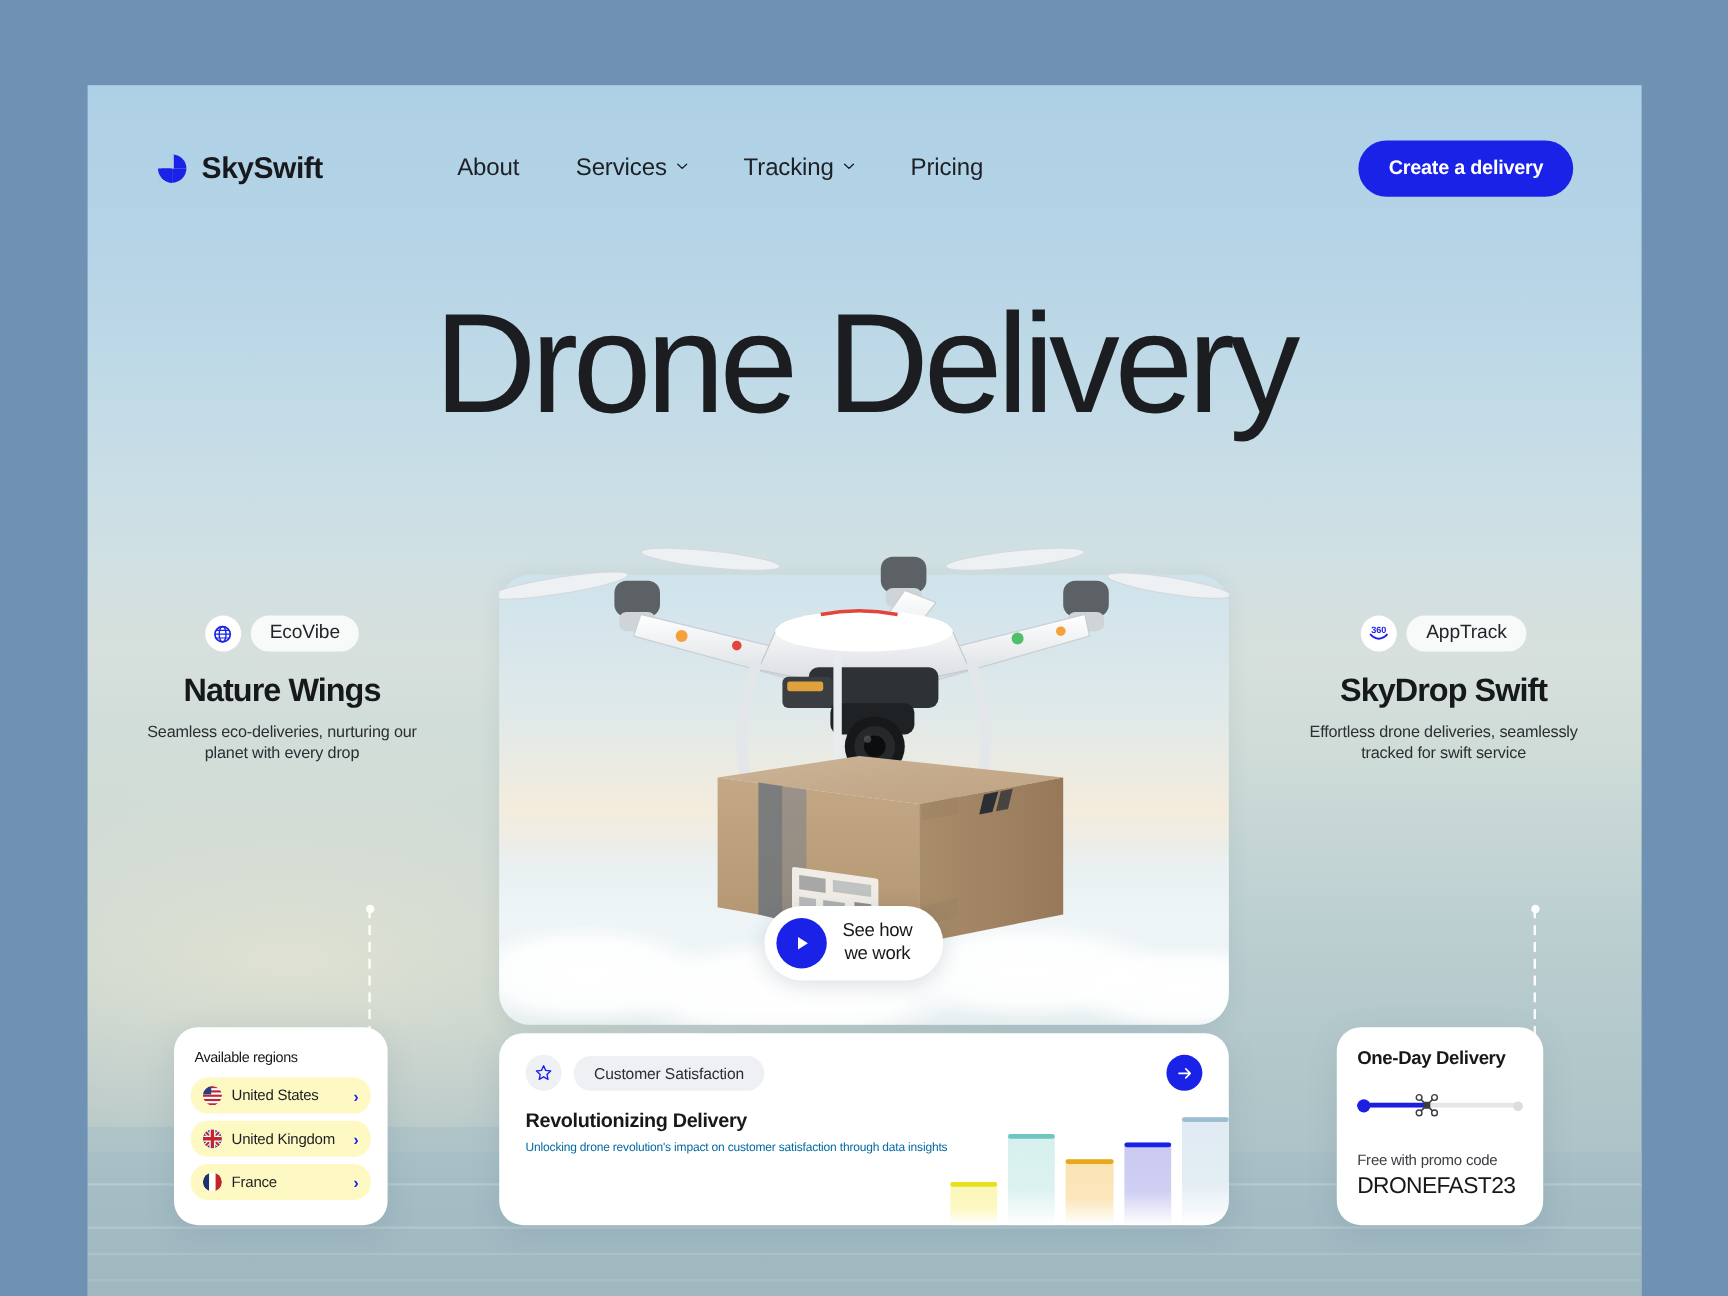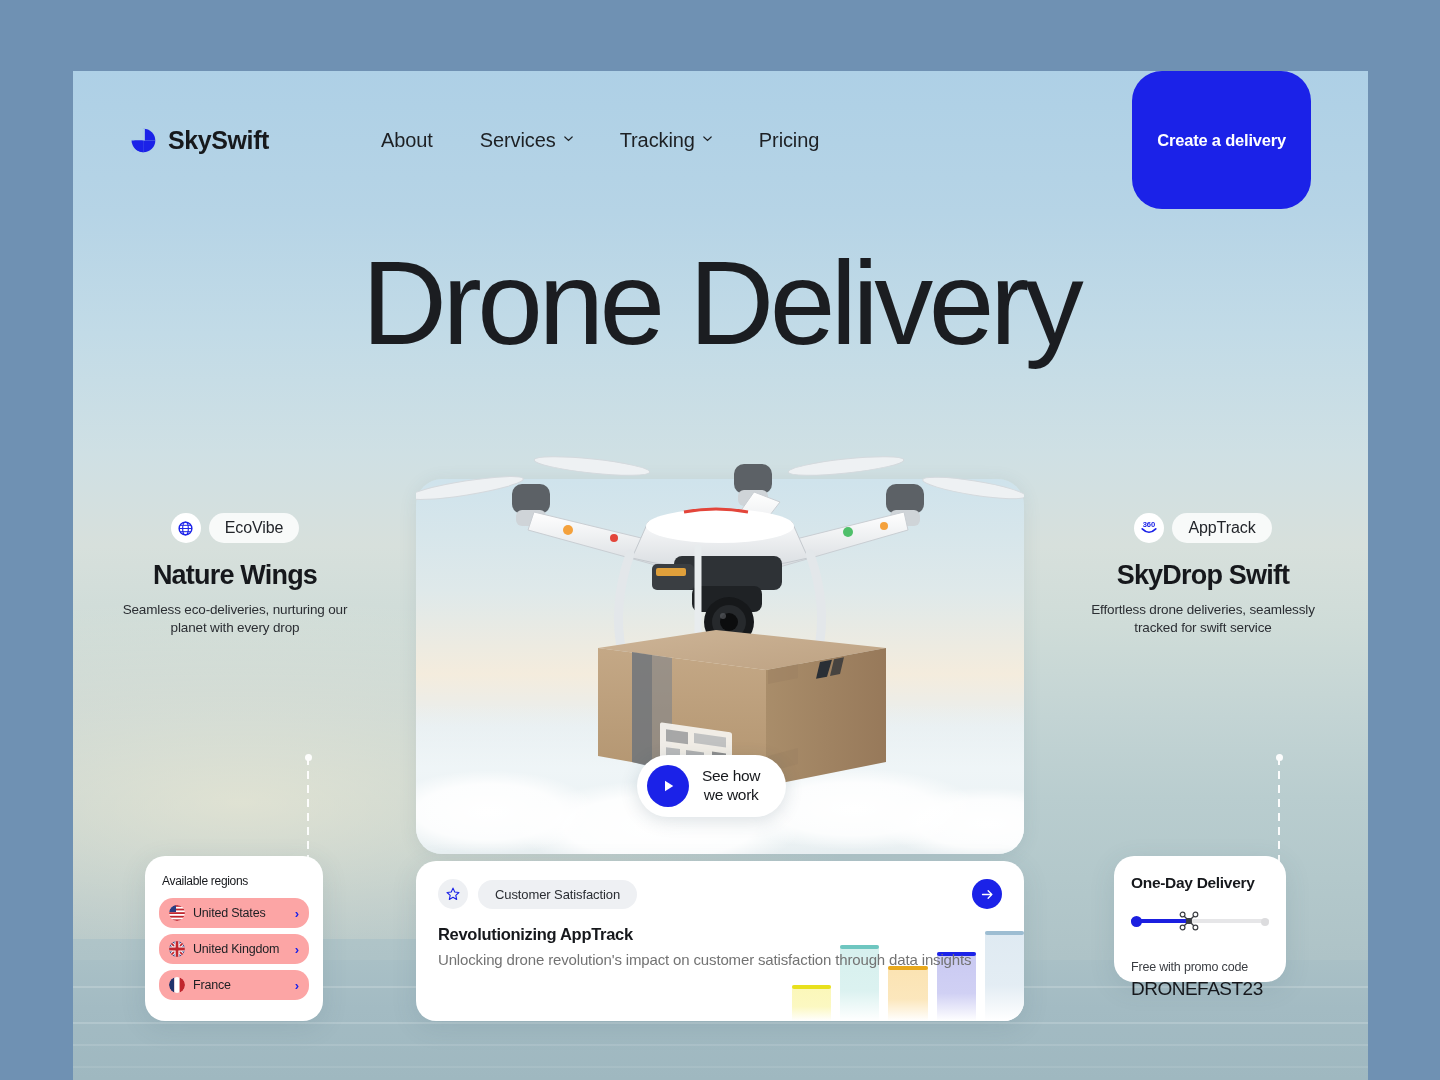--- a/index.html
+++ b/index.html
@@ -46,21 +46,21 @@
   .sea::before, .sea::after {
     content:""; position:absolute; left:0; right:0; height:2px;
     background:rgba(255,255,255,.18);
   }
   .sea::before { top:26px; }
   .sea::after  { top:62px; box-shadow:0 22px 0 rgba(255,255,255,.12), 0 44px 0 rgba(255,255,255,.09); }
 
   
   .header {
     position:absolute; left:0; top:0; width:100%; height:138px;
-    display:flex; padding:0 57px;
+    display:flex; align-items:center; padding:0 57px;
     z-index:40;
   }
   .brand { display:flex; align-items:center; gap:11px; }
   .brand-mark { width:27px; height:27px; position:relative; }
   .brand-name { font-size:25px; font-weight:700; color:#17191c; letter-spacing:-.4px; }
 
   .nav { display:flex; align-items:center; gap:47px; margin-left:112px; }
   .nav-item {
     display:flex; align-items:center; gap:7px;
     font-size:20px; color:#1d2024; letter-spacing:-.1px; cursor:pointer;
@@ -115,28 +115,28 @@
 
   
   .side-card {
     position:absolute; background:#fff; border-radius:20px;
     box-shadow:0 6px 26px rgba(60,90,110,.13); z-index:25;
   }
   .regions-card { left:72px; top:785px; width:178px; height:165px; padding:18px 14px 14px; }
   .regions-title { font-size:12px; font-weight:400; color:#16181c; letter-spacing:-.3px; margin:0 0 10px 3px; }
   .region-row {
     display:flex; align-items:center; gap:8px;
-    background:#fca5a5; border-radius:14px;
+    background:#fef9c3; border-radius:14px;
     padding:7px 10px; margin-bottom:6px; cursor:pointer;
   }
   .region-name { font-size:12.5px; color:#1c1f23; flex:1; letter-spacing:-.2px; }
   .region-arrow { color:#1b22e8; font-size:13px; font-weight:700; }
   .flag { width:16px; height:16px; border-radius:50%; overflow:hidden; flex-shrink:0; position:relative; }
 
-  .promo-card { left:1041px; top:785px; width:172px; height:126px; padding:18px 17px; }
+  .promo-card { left:1041px; top:785px; width:172px; height:165px; padding:18px 17px; }
   .promo-title { font-size:15.5px; font-weight:700; color:#16181c; letter-spacing:-.3px; }
   .slider { position:relative; height:10px; margin-top:24px; }
   .slider-track { position:absolute; left:0; right:0; top:3px; height:4px; border-radius:2px; background:#e6e6e8; }
   .slider-fill  { position:absolute; left:0; top:3px; width:42%; height:4px; border-radius:2px; background:#1b1fe0; }
   .slider-knob-start { position:absolute; left:0; top:0; width:11px; height:11px; border-radius:50%; background:#1b1fe0; }
   .slider-knob-end { position:absolute; right:0; top:2px; width:8px; height:8px; border-radius:50%; background:#dcdcde; }
   .slider-drone { position:absolute; left:40%; top:-6px; width:22px; height:22px; }
   .promo-sub { margin-top:34px; font-size:12.5px; color:#3a3d42; letter-spacing:-.2px; }
   .promo-code { margin-top:4px; font-size:19px; font-weight:400; color:#16181c; letter-spacing:-.5px; }
 
@@ -155,21 +155,21 @@
     background:#eef0f3; border-radius:16px;
     padding:7px 17px; font-size:13px; color:#2a2d32; letter-spacing:-.1px;
   }
   .arrow-btn {
     margin-left:auto; width:30px; height:30px; border-radius:50%;
     background:#1b22e8; color:#fff; border:none; cursor:pointer;
     display:flex; align-items:center; justify-content:center;
   }
   .stats-body { padding:16px 22px 0; position:relative; z-index:2; }
   .stats-title { font-size:16.5px; font-weight:700; color:#16181c; letter-spacing:-.3px; }
-  .stats-desc { margin-top:6px; font-size:15px; line-height:1.32; color:#737373; letter-spacing:-.15px; }
+  .stats-desc { margin-top:6px; font-size:10px; line-height:1.32; color:#0369a1; letter-spacing:-.15px; }
   .chart {
     position:absolute; right:0; bottom:0; width:232px; height:105px;
     display:flex; align-items:flex-end; gap:9px; padding-right:0; z-index:1;
   }
   .bar { flex:1; position:relative; border-radius:2px 2px 0 0; }
   .bar-cap { position:absolute; left:0; right:0; top:0; height:4px; border-radius:2px; }
 
   
   .feature { position:absolute; width:260px; text-align:center; z-index:15; }
   .feature-left  { left:32px;  top:442px; }
@@ -486,21 +486,21 @@
       </span>
       <span class="pill">Customer Satisfaction</span>
       <button class="arrow-btn">
         <svg viewBox="0 0 24 24" width="15" height="15">
           <path d="M4 12 H19 M13 6 L19 12 L13 18" fill="none" stroke="#fff" stroke-width="2.1" stroke-linecap="round" stroke-linejoin="round"></path>
         </svg>
       </button>
     </div>
 
     <div class="stats-body">
-      <div class="stats-title">Revolutionizing AppTrack</div>
+      <div class="stats-title">Revolutionizing Delivery</div>
       <div class="stats-desc">Unlocking drone revolution's impact on customer satisfaction through data insights</div>
     </div>
 
     <div class="chart" id="chart">
         <div class="bar" style="height: 34%; background: linear-gradient(rgb(251, 247, 184) 0%, rgba(251, 247, 184, 0.867) 60%, rgb(255, 255, 255) 100%);">
           <div class="bar-cap" style="background: rgb(232, 224, 28);"></div>
         </div>
         <div class="bar" style="height: 72%; background: linear-gradient(rgb(214, 240, 238) 0%, rgba(214, 240, 238, 0.867) 60%, rgb(255, 255, 255) 100%);">
           <div class="bar-cap" style="background: rgb(110, 198, 192);"></div>
         </div>

